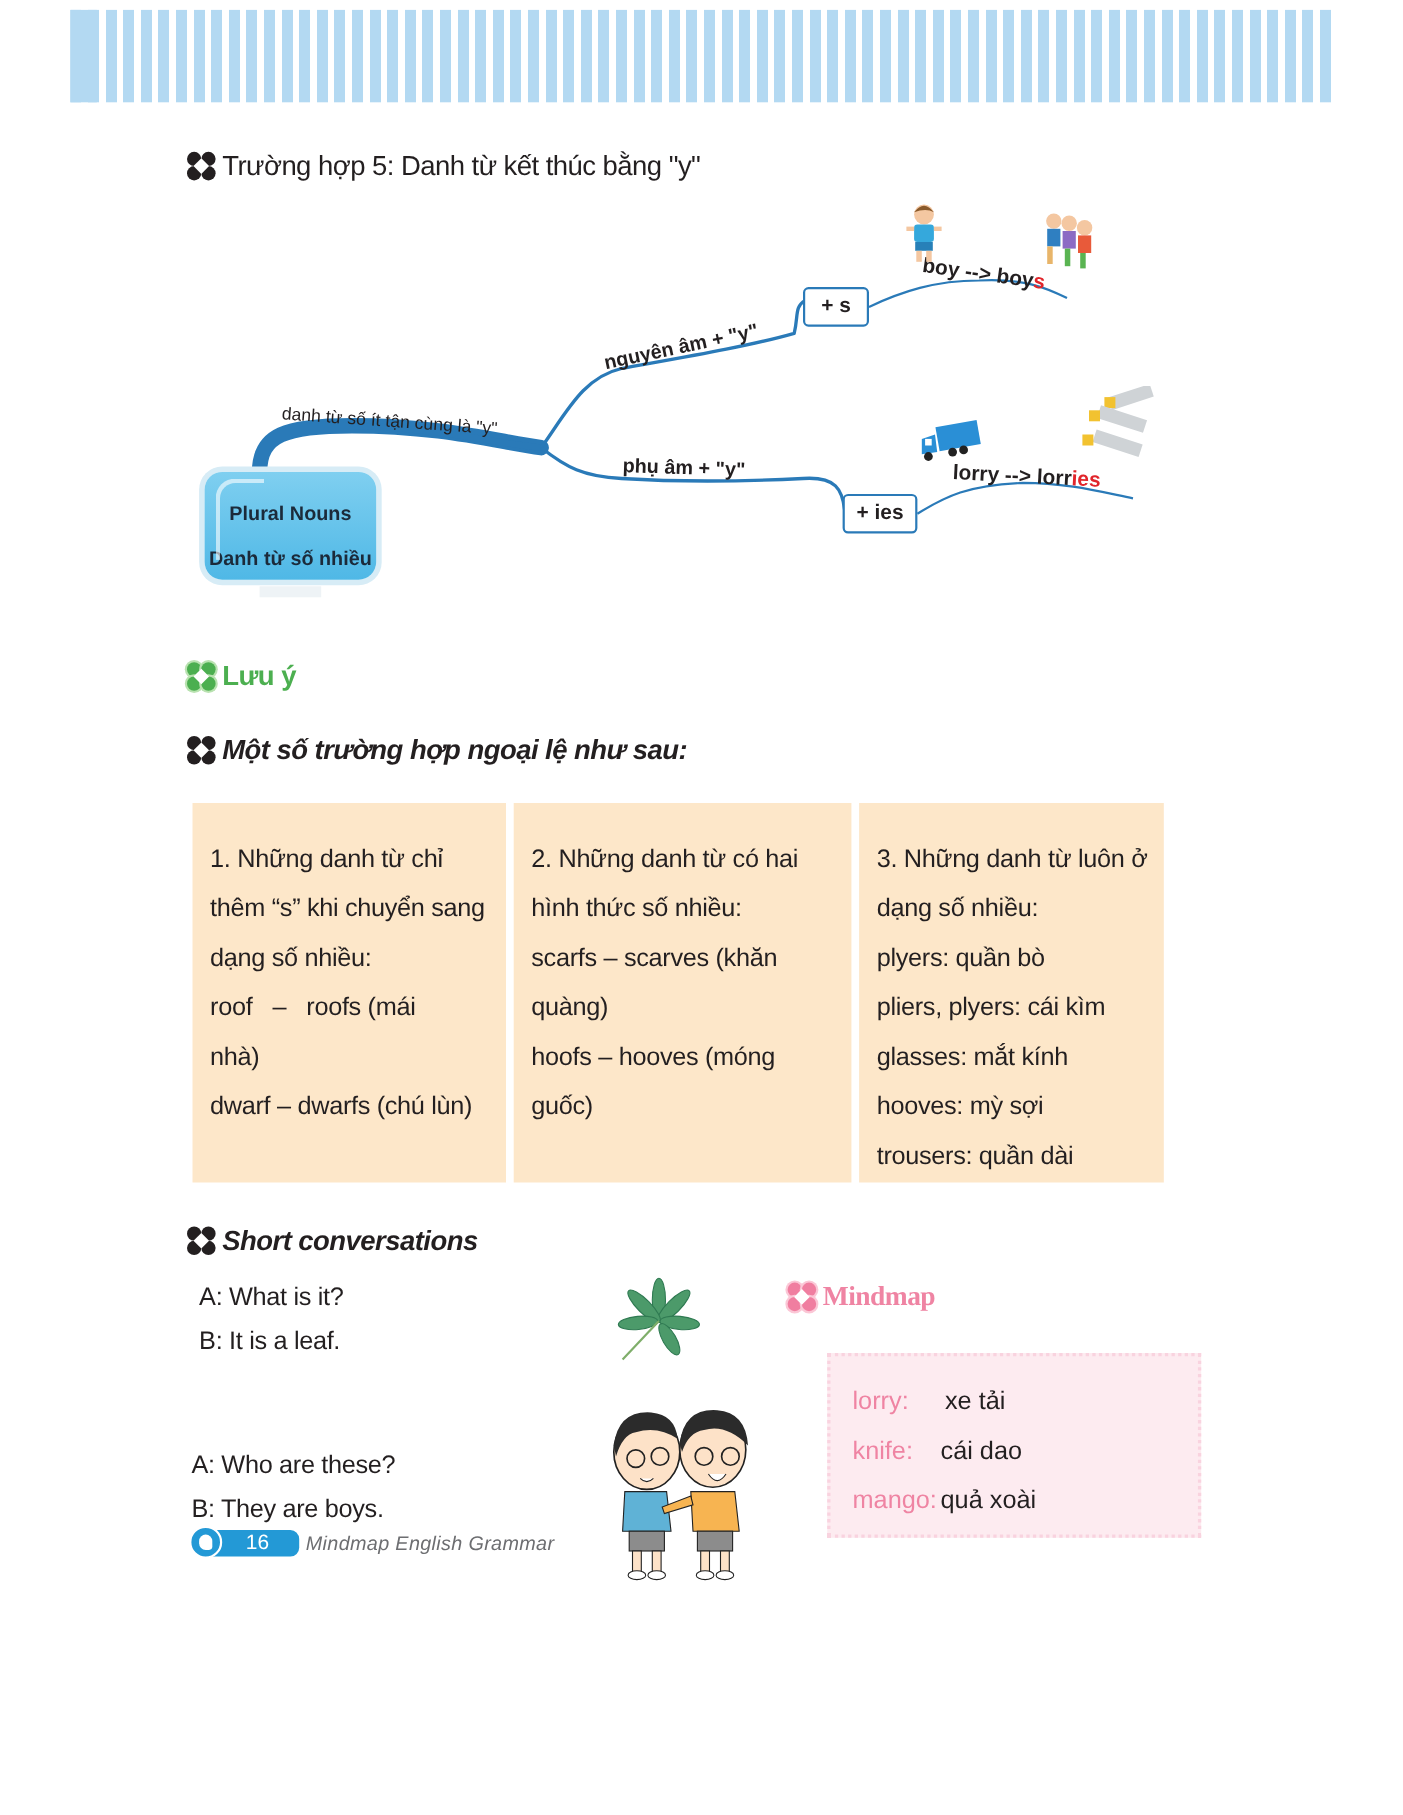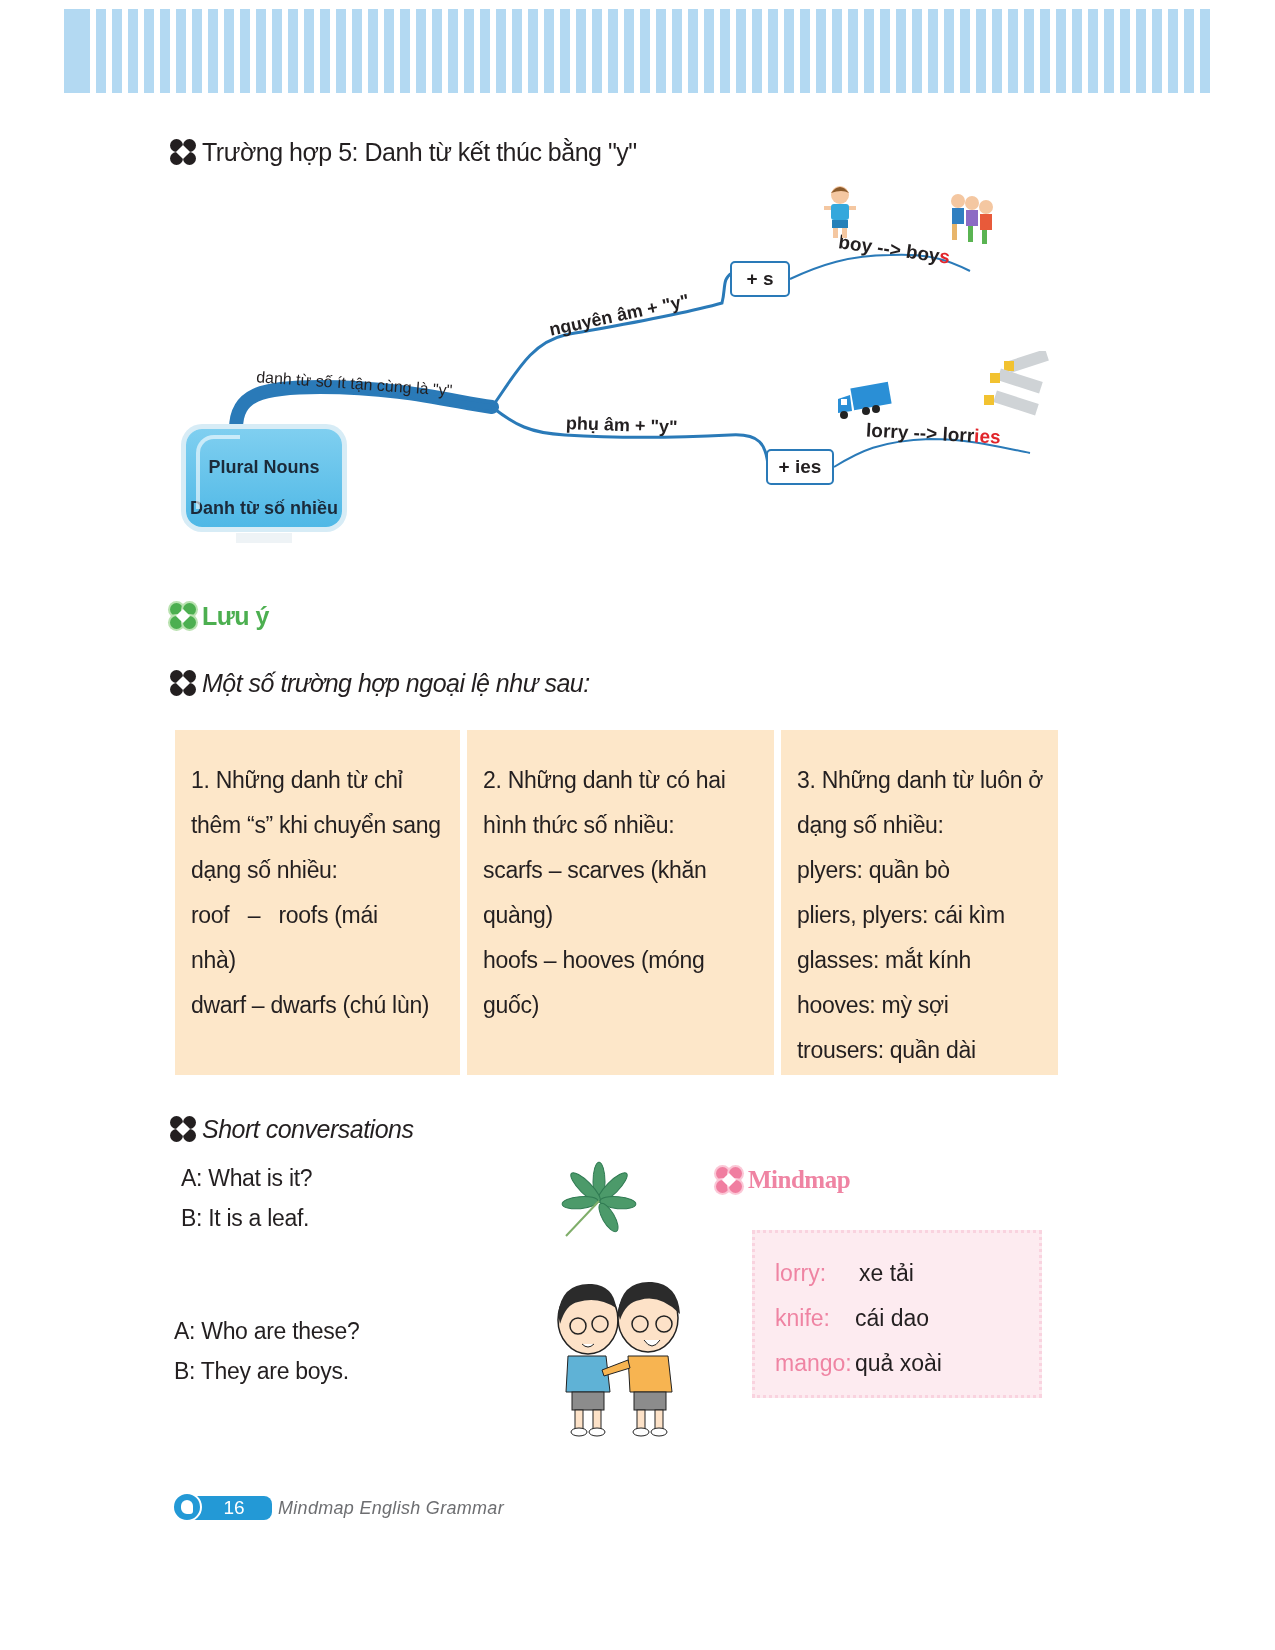--- a/index.html
+++ b/index.html
@@ -18,21 +18,21 @@
   .clover i:nth-child(2){ right:0; top:0; }
   .clover i:nth-child(3){ left:0; bottom:0; }
   .clover i:nth-child(4){ right:0; bottom:0; }
   .clover b { position:absolute; left:8px; top:8px; width:10px; height:10px; background:#fff; transform:rotate(45deg); }
   .clover.dark i { background:#231f20; }
   .clover.green i { background:#4caf50; box-shadow:0 0 0 2px #b9e2b0; }
   .clover.pink i { background:#f07ea0; box-shadow:0 0 0 2px #fbc7d6; }
 
   .sec-title { font-family: "Liberation Sans Narrow", "Liberation Sans", sans-serif; font-size: 25px; letter-spacing:-0.5px; }
   .sec-title span.t { vertical-align: middle; margin-left: 6px; }
-  .bold-italic { font-weight: normal; font-style: italic; }
+  .bold-italic { font-weight: bold; font-style: italic; }
 
   
   #mindmap { left: 170px; top: 175px; width: 900px; height: 390px; }
   #mindmap svg { position:absolute; left:0; top:0; }
   .mm-label { position:absolute; font-family:"Liberation Sans", sans-serif; font-size:18px; white-space:nowrap; color:#231f20; }
   .mm-box { position:absolute; border:2px solid #2a7ab8; border-radius:5px; background:#fff;
     font-weight:bold; font-size:19px; text-align:center; line-height:32px; }
   .root-box { position:absolute; left:16px; top:254px; width:156px; height:98px; border-radius:16px;
     background: linear-gradient(180deg, #7fcff0 0%, #4fb8e6 100%); box-shadow: 0 0 0 5px #d7ecf6;
     display:flex; align-items:center; justify-content:center; flex-direction:column; }
@@ -43,28 +43,28 @@
 
   
   #exceptions { left: 175px; top: 730px; width: 883px; height: 345px; display:flex; gap:7px; }
   .exc-col { background:#fde7c9; height:100%; box-sizing:border-box; padding:28px 16px 0 16px; }
   .exc-col .line { font-family:"Liberation Sans Narrow","Liberation Sans",sans-serif; font-size:23px; line-height:45px; white-space:nowrap; letter-spacing:-0.3px; }
 
   
   .conv { font-family:"Liberation Sans Narrow","Liberation Sans",sans-serif; font-size:23px; line-height:40px; letter-spacing:-0.3px; }
 
   
-  #remember-box { left: 752px; top: 1230px; width: 290px; height: 168px; background:#fdebf0;
+  #remember-box { left: 752px; top: 1230px; width: 340px; height: 168px; background:#fdebf0;
      border:3px dotted #f9d3df; box-sizing:border-box; padding:18px 0 0 20px; }
   .rem-row { font-family:"Liberation Sans Narrow","Liberation Sans",sans-serif; font-size:23px; line-height:45px; white-space:nowrap; }
   .rem-word { color:#ef84a3; display:inline-block; }
   .rem-mean { color:#231f20; }
 
   
-  #footer { left: 176px; top: 1492px; height: 32px; display:flex; align-items:center; }
+  #footer { left: 176px; top: 1387px; height: 32px; display:flex; align-items:center; }
   .page-pill { position:relative; width:86px; height:24px; background:#2399d6; border-radius:3px 8px 8px 3px; margin-left:10px;
      color:#fff; font-size:19px; text-align:center; line-height:24px; padding-left:10px; box-sizing:border-box; }
   .head-icon { position:absolute; left:-14px; top:-4px; width:30px; height:30px; border-radius:50%; background:#2399d6; border:2px solid #fff; box-sizing:border-box; }
   .head-icon::after { content:""; position:absolute; left:7px; top:6px; width:12px; height:14px; border-radius:6px 6px 3px 6px; background:#fff; }
   .brand { margin-left:6px; font-style:italic; color:#6d6e71; font-size:18px; letter-spacing:0.3px; }
 </style>
 </head>
 <body>
 
 <div id="stripe" class="abs">

